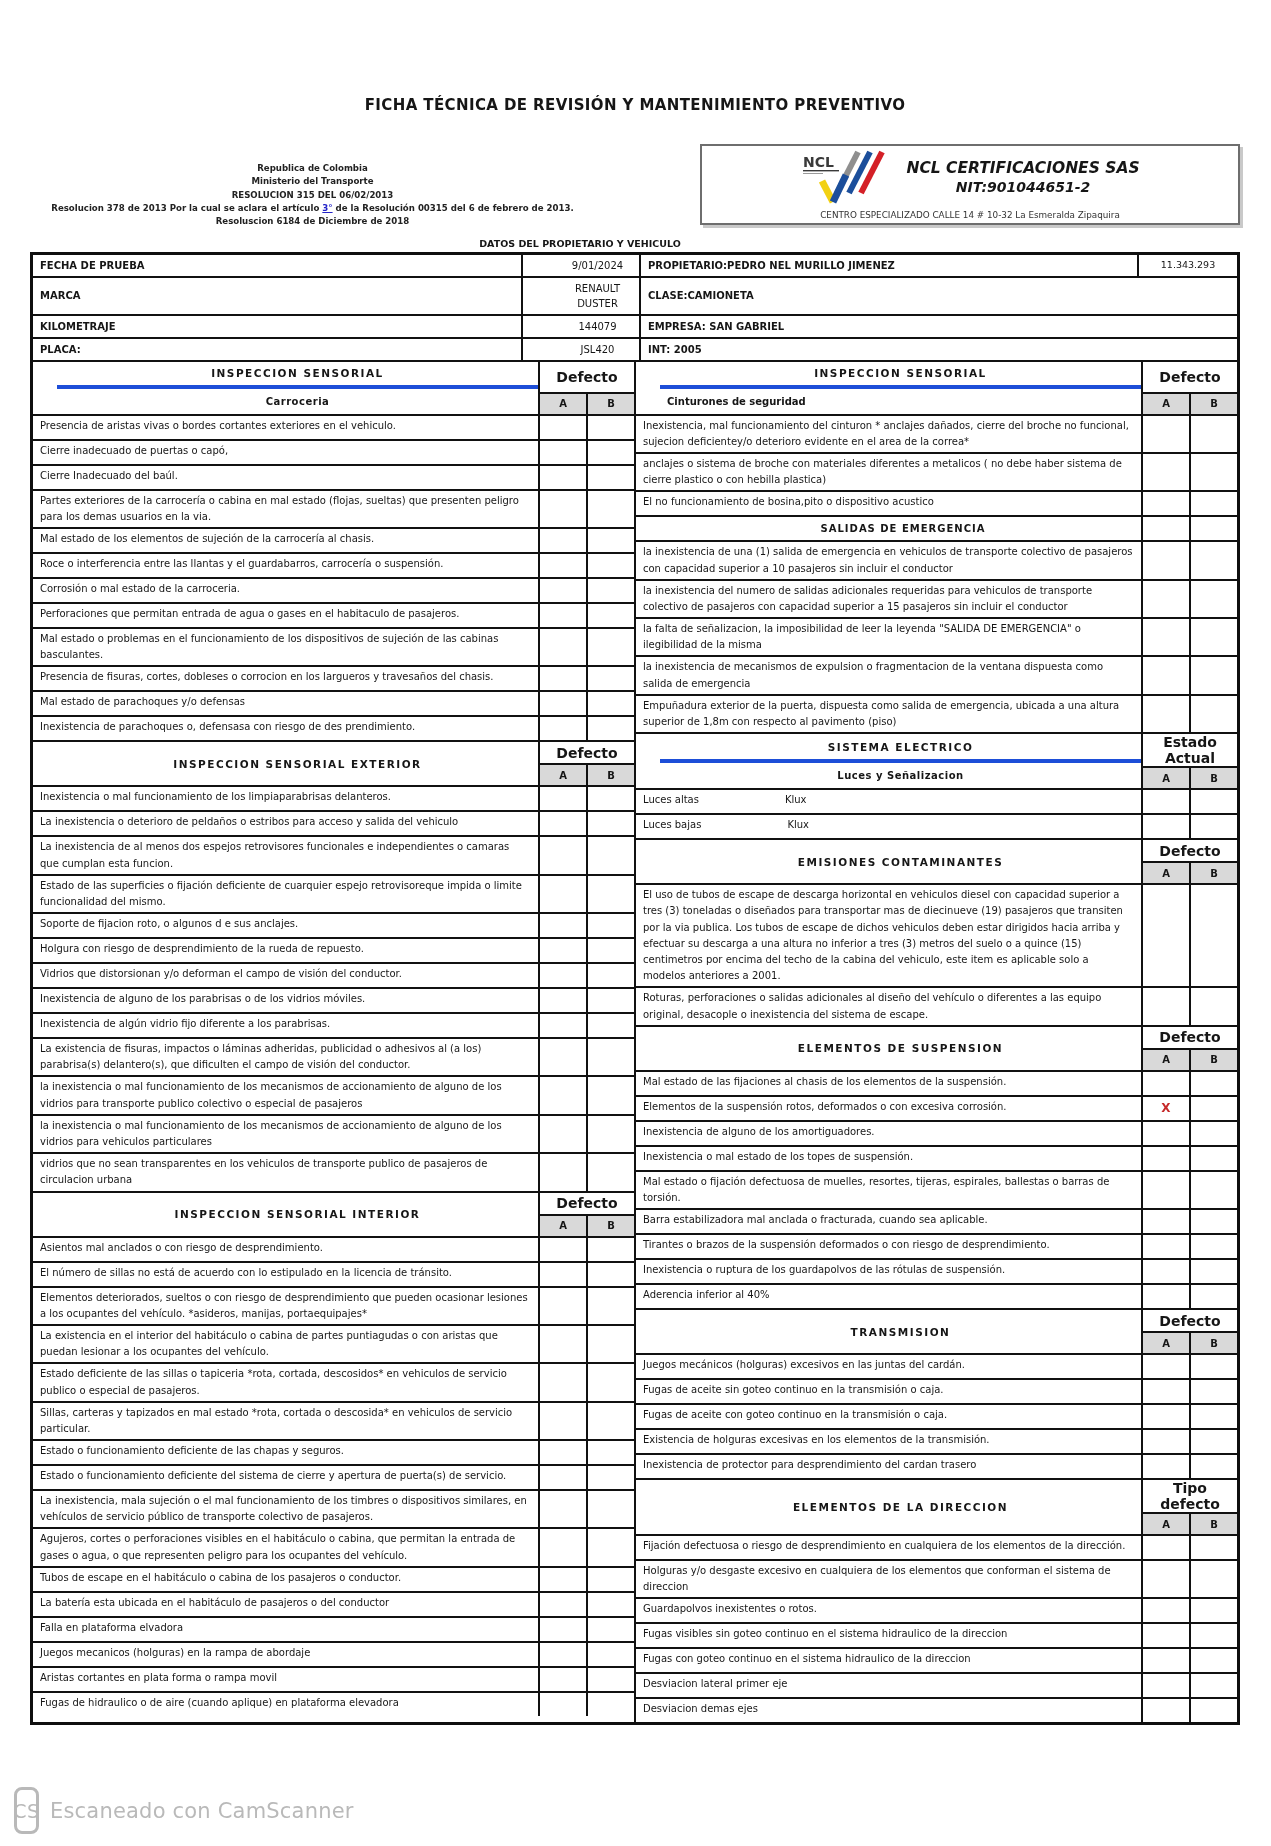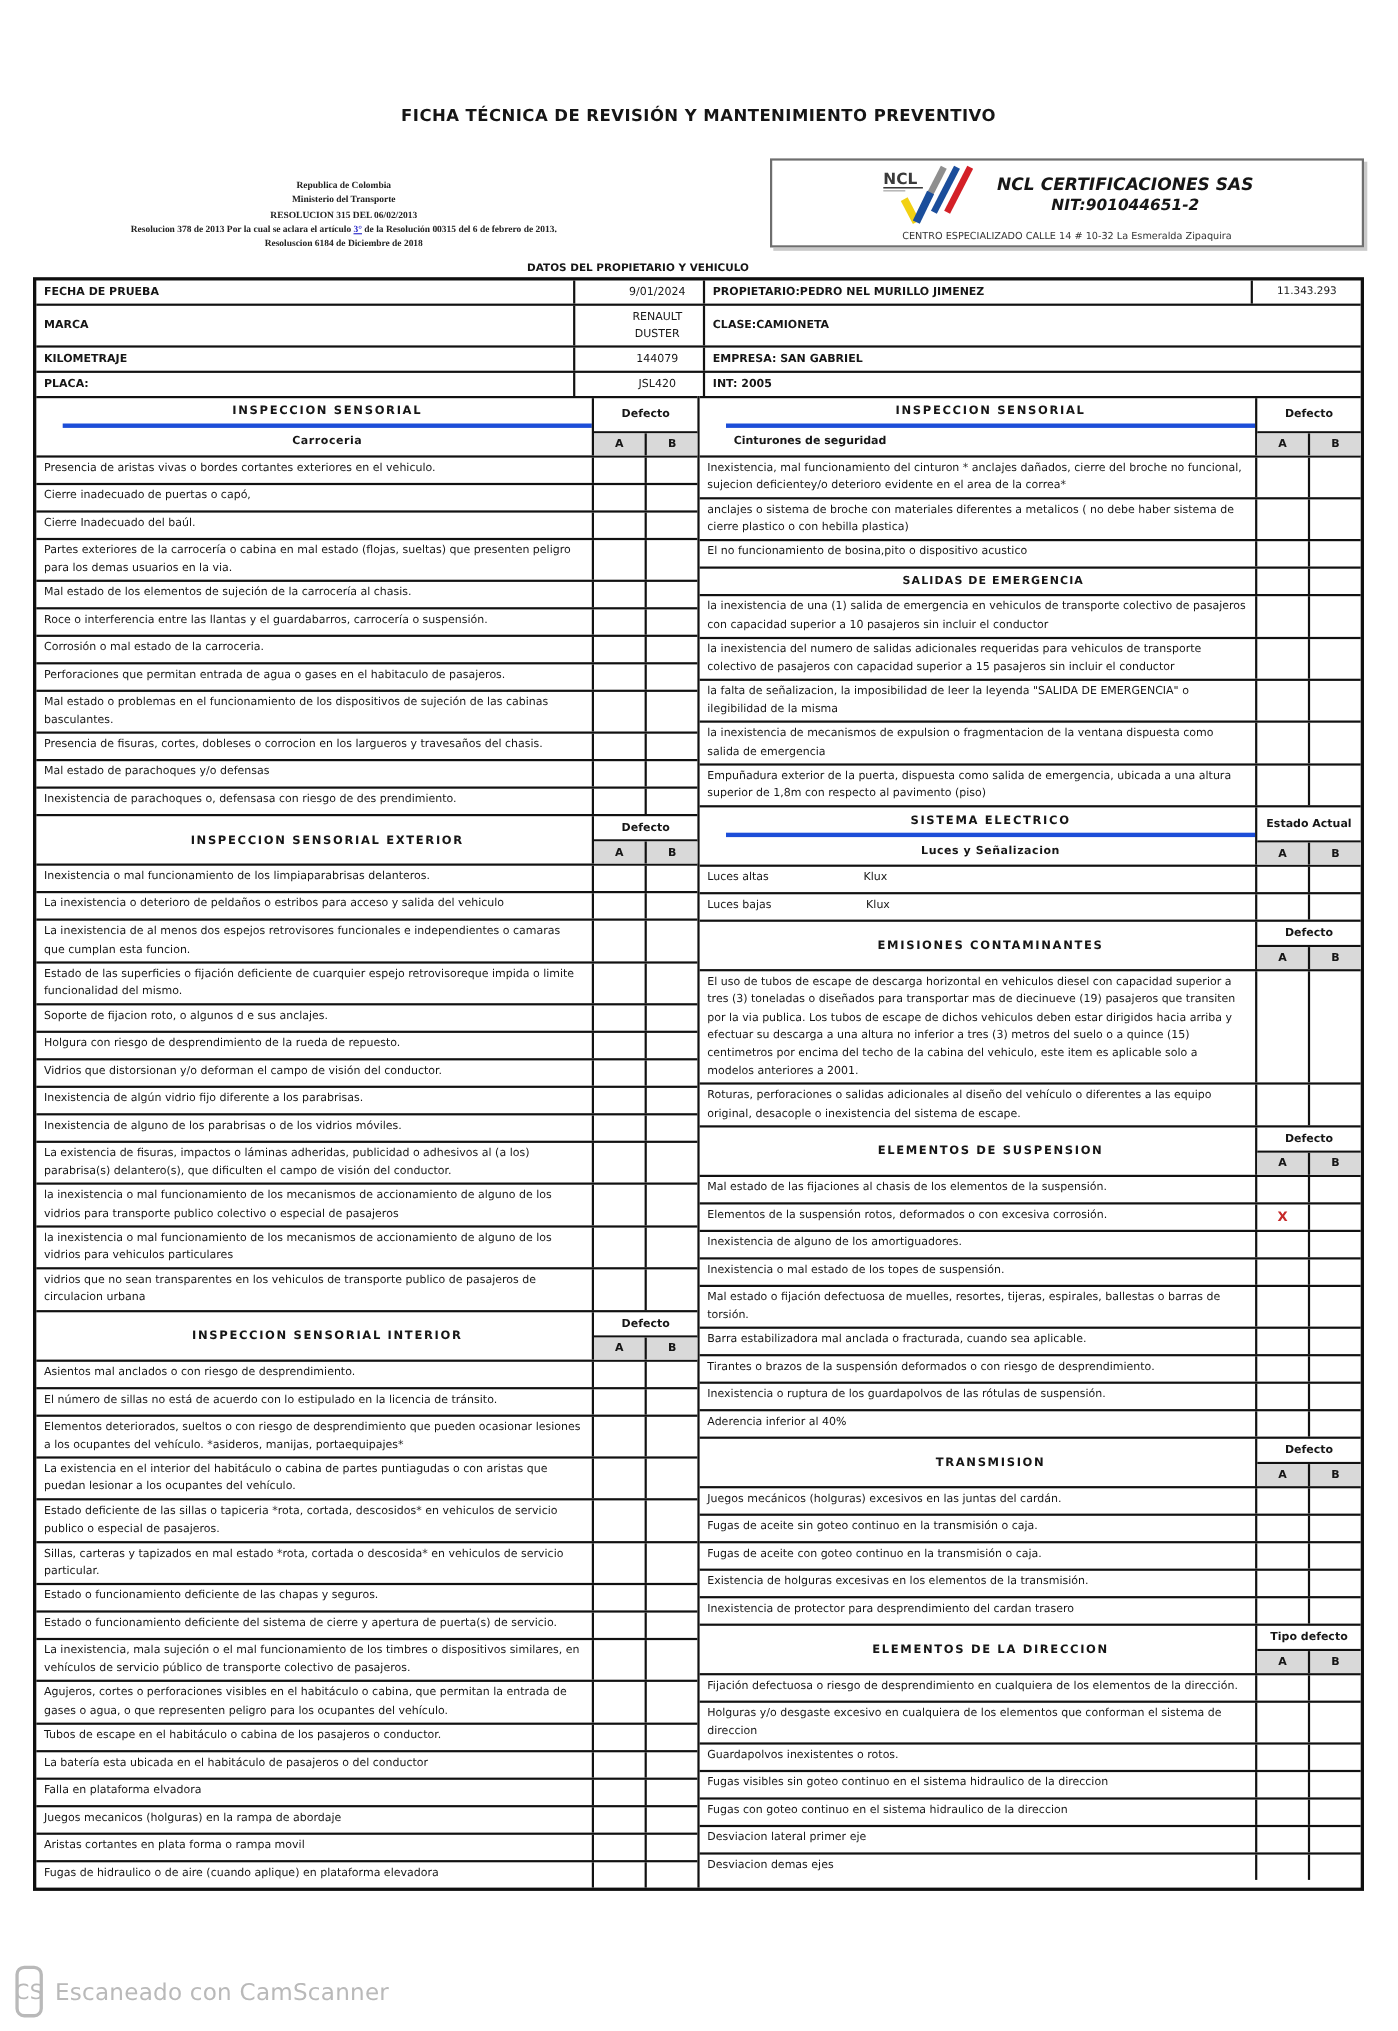--- a/index.html
+++ b/index.html
@@ -8,21 +8,21 @@
     background:#ffffff;color:#161616;
     font-family:"DejaVu Sans","Liberation Sans",sans-serif;
     -webkit-font-smoothing:antialiased;
   }
   .page{padding:96px 31px 0 30px;}
   .doc-title{
     margin:0 0 30px 0;text-align:center;font-size:15px;font-weight:bold;letter-spacing:.4px;
   }
   
   .hdr{display:flex;align-items:flex-start;margin-bottom:6px;}
-  .ministry{width:565px;text-align:center;font-size:8.6px;font-weight:bold;line-height:1.55;color:#222;padding-top:18px;font-family:Liberation Serif, serif;}
+  .ministry{width:565px;text-align:center;font-size:8.6px;font-weight:bold;line-height:1.55;color:#222;padding-top:18px;}
   .doclink{color:#2323c8;text-decoration:underline;}
   .cert-box{
     margin-left:auto;width:540px;border:2px solid #6e6e6e;box-shadow:3px 3px 0 #c9c9c9;
     padding:3px 8px 3px 8px;box-sizing:border-box;
   }
   .cert-top{display:flex;align-items:center;justify-content:center;gap:14px;}
   .cert-titles{text-align:center;}
   .cert-name{font-size:15.5px;font-weight:bold;font-style:italic;}
   .cert-nit{font-size:14px;font-weight:bold;font-style:italic;margin-top:2px;}
   .cert-addr{font-size:8.8px;text-align:center;margin-top:5px;color:#333;}
@@ -56,21 +56,21 @@
   
   .sec-head{display:flex;border-top:2px solid #111;align-items:stretch;}
   .titlewrap{flex:1;display:flex;flex-direction:column;min-width:0;margin-left:24px;}
   .sec-title{flex:1;display:flex;align-items:center;justify-content:center;text-align:center;
     font-weight:bold;font-size:10.5px;letter-spacing:1.5px;min-height:21px;padding:1px 6px;}
   .sec-sub{border-top:4px solid #1d4ed8;min-height:21px;display:flex;align-items:center;
     font-weight:bold;font-size:10px;padding:2px 7px;}
   .sec-sub.center{justify-content:center;letter-spacing:.5px;}
   .sec-sub.left{justify-content:flex-start;}
   .defwrap{width:94px;flex:none;border-left:2px solid #111;display:flex;flex-direction:column;}
-  .deflabel{flex:1;min-height:21px;display:flex;align-items:center;justify-content:center;font-weight:bold;font-size:10px;text-align:center;padding:0 2px;}
+  .deflabel{flex:1;min-height:21px;display:flex;align-items:center;justify-content:center;font-weight:bold;font-size:14px;text-align:center;padding:0 2px;}
   .abrow{display:flex;border-top:2px solid #111;}
   .abrow .ab{height:20px;border-left:none;}
   .abrow .ab.b{border-left:2px solid #111;}
   .ab.hd{background:#d9d9d9;font-weight:bold;}
 
   
   .footer{position:absolute;left:14px;bottom:12px;display:flex;align-items:center;gap:11px;color:#b9b9b9;}
   .cs-badge{width:25px;height:47px;border:3px solid #b9b9b9;border-radius:8px;display:flex;align-items:center;justify-content:center;
     font-weight:normal;font-size:19px;letter-spacing:.5px;box-sizing:border-box;}
   .footer-text{font-size:21px;letter-spacing:.2px;}
@@ -257,26 +257,26 @@
             <div class="cell text">Holgura con riesgo de desprendimiento de la rueda de repuesto.</div>
             <div class="ab"></div>
             <div class="ab"></div>
           </div>
           <div class="row">
             <div class="cell text">Vidrios que distorsionan y/o deforman el campo de visión del conductor.</div>
             <div class="ab"></div>
             <div class="ab"></div>
           </div>
           <div class="row">
+            <div class="cell text">Inexistencia de alguno de los parabrisas o de los vidrios móviles.</div>
+            <div class="ab"></div>
+            <div class="ab"></div>
+          </div>
+          <div class="row">
             <div class="cell text">Inexistencia de algún vidrio fijo diferente a los parabrisas.</div>
-            <div class="ab"></div>
-            <div class="ab"></div>
-          </div>
-          <div class="row">
-            <div class="cell text">Inexistencia de alguno de los parabrisas o de los vidrios móviles.</div>
             <div class="ab"></div>
             <div class="ab"></div>
           </div>
           <div class="row">
             <div class="cell text">La existencia de fisuras, impactos o láminas adheridas, publicidad o adhesivos al (a los) parabrisa(s) delantero(s), que dificulten el campo de visión del conductor.</div>
             <div class="ab"></div>
             <div class="ab"></div>
           </div>
           <div class="row">
             <div class="cell text">la inexistencia o mal funcionamiento de los mecanismos de accionamiento de alguno de los vidrios para transporte publico colectivo o especial de pasajeros</div>

